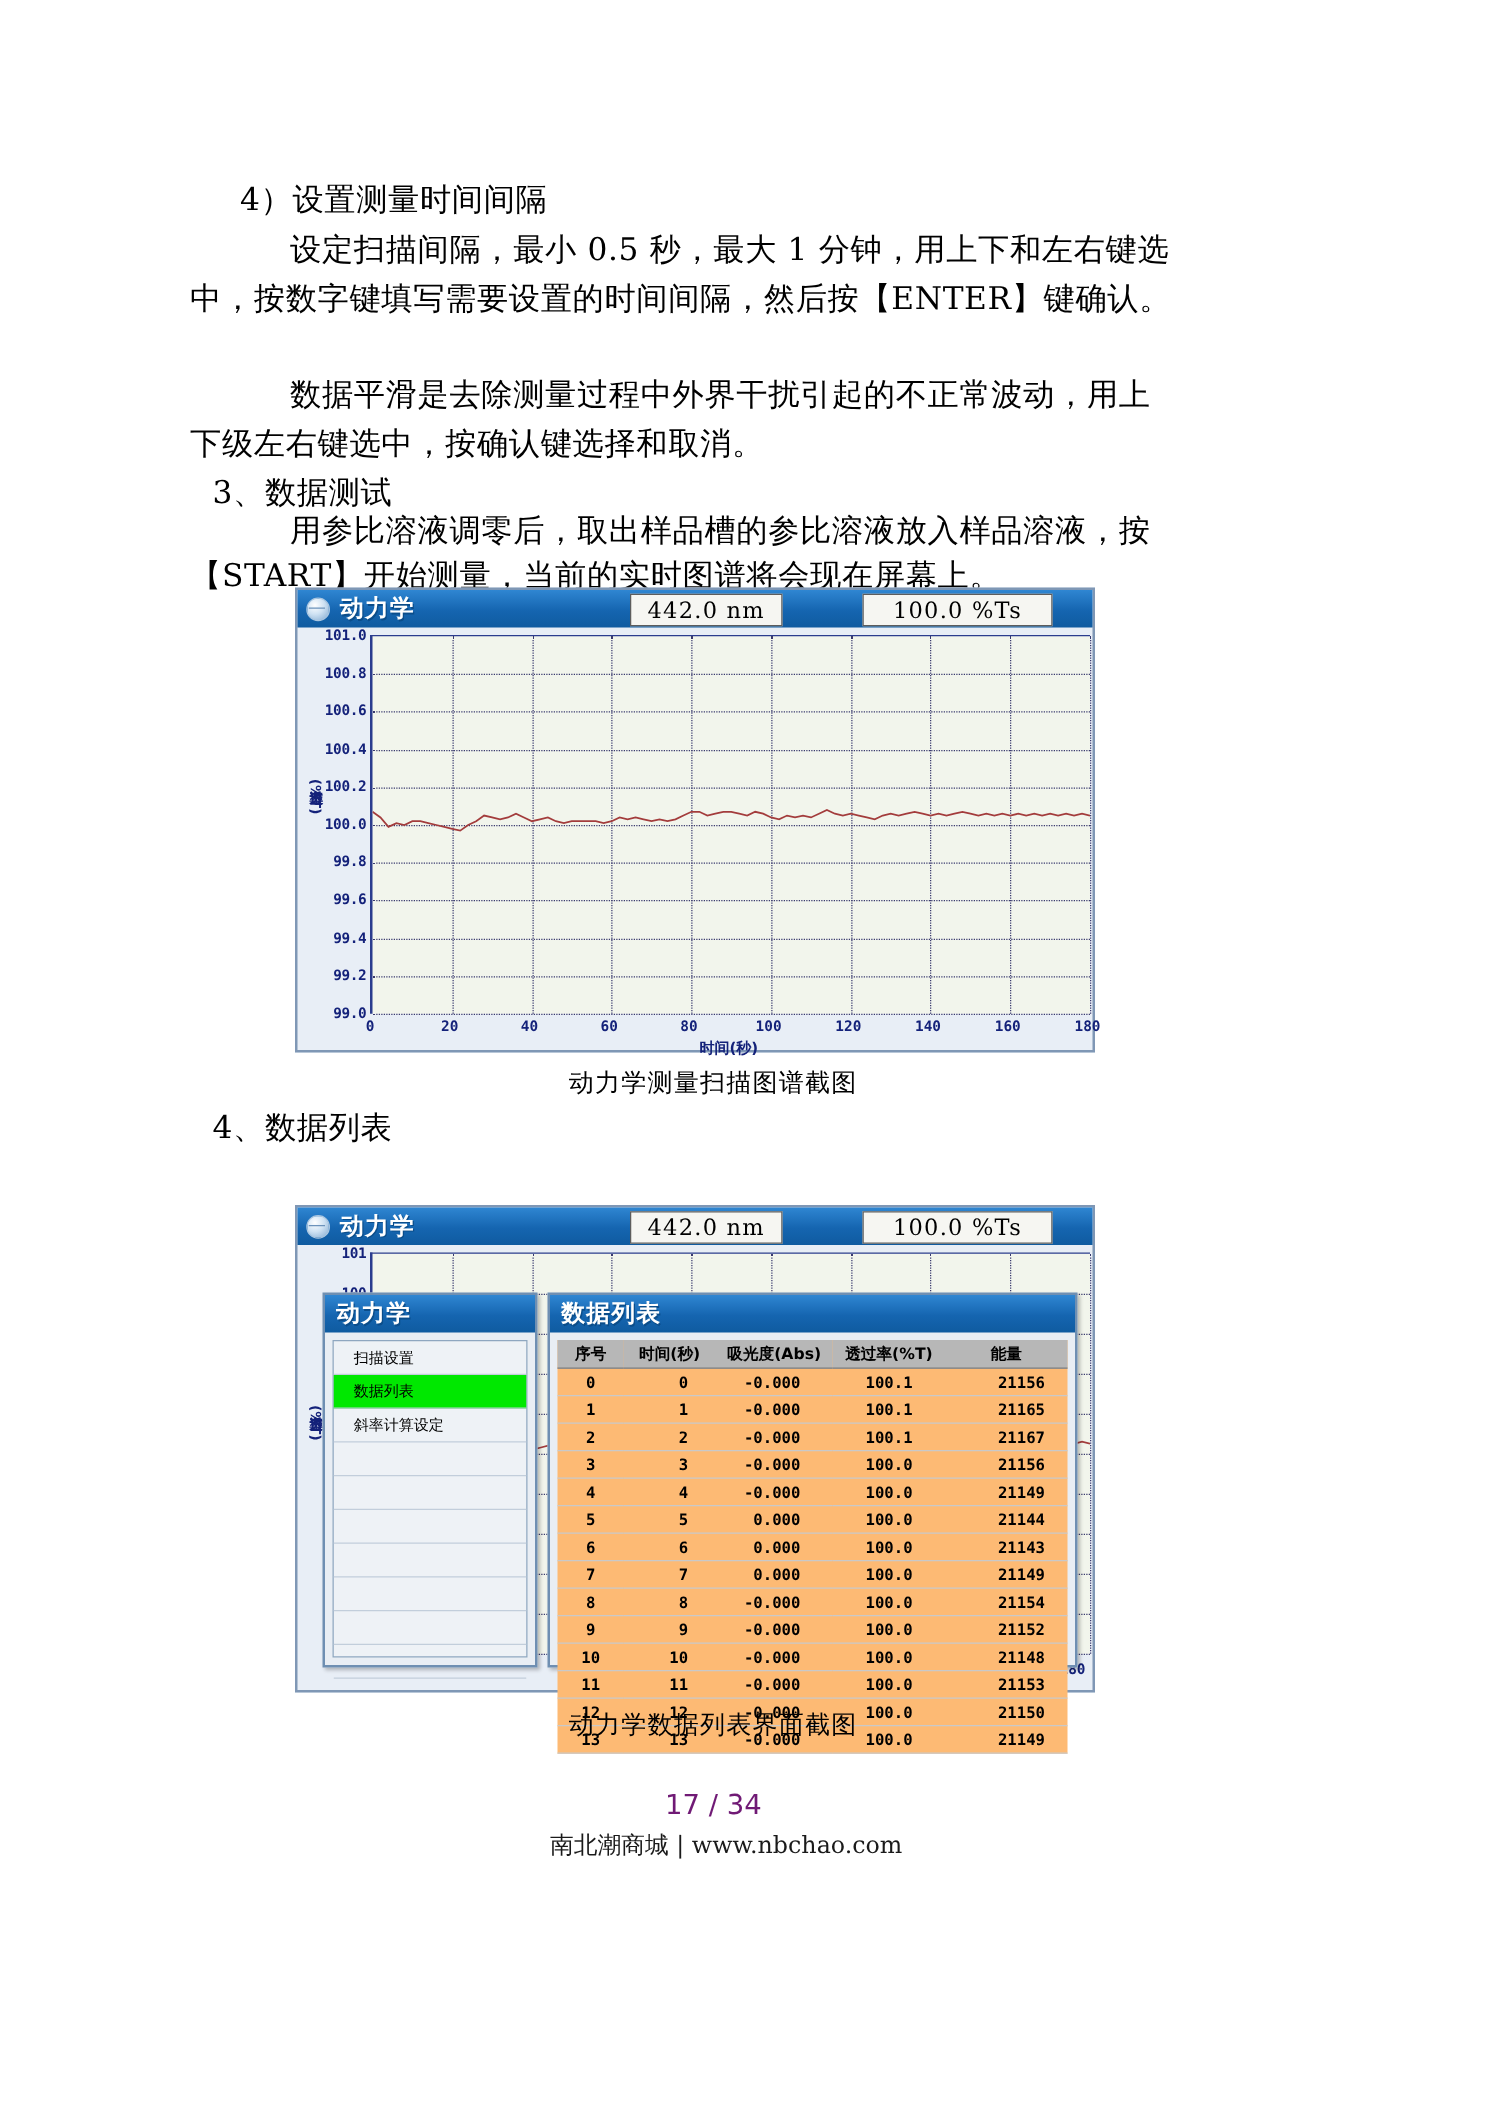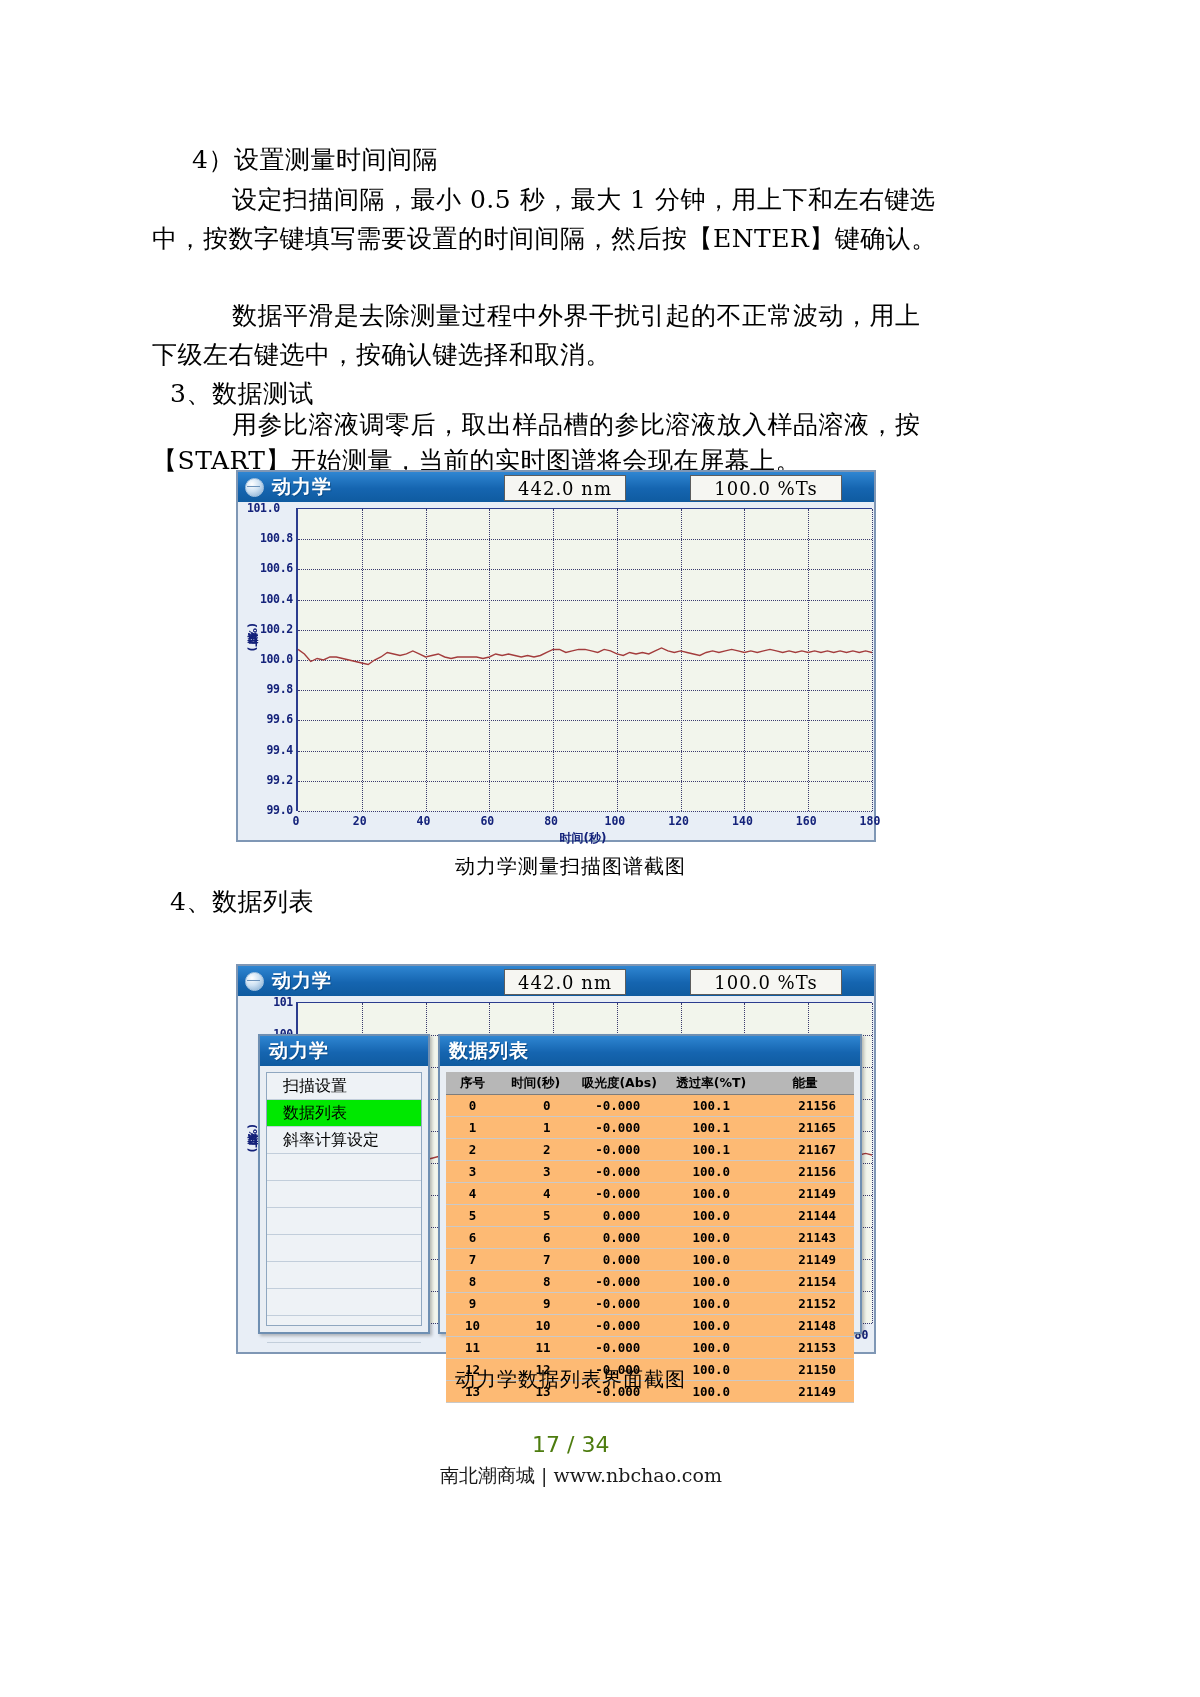--- a/index.html
+++ b/index.html
@@ -56,21 +56,21 @@
   .panel{position:absolute;background:#e9eef4;border:2px solid #6f8fb2;
       box-sizing:border-box;box-shadow:2px 2px 3px rgba(0,0,0,.25);}
   .panel-hd{height:30px;background:#1a6fbd;
       background:linear-gradient(180deg,#2f86d2 0%,#1565b0 55%,#0f5ba0 100%);
       display:flex;align-items:center;padding-left:9px;}
   .panel-hd span{color:#fff;font-weight:bold;font-size:19px;
       font-family:"DejaVu Serif","Liberation Serif",serif;letter-spacing:1px;
       text-shadow:1px 1px 0 #0b4d8a;}
   .menu-body{position:absolute;left:6px;right:6px;top:36px;bottom:6px;
       background:#eef2f6;border:1px solid #8fa7c0;}
-  .menu-item{height:26px;line-height:26px;padding-left:16px;font-size:16px;
+  .menu-item{height:26px;line-height:26px;padding-left:16px;font-size:12px;
       font-family:"DejaVu Serif","Liberation Serif",serif;
       border-bottom:1px solid #c2cedb;color:#000;}
   .menu-item.sel{background:#00e800;font-weight:normal;}
   .menu-filler{height:26px;border-bottom:1px solid #c2cedb;}
 
   table.dl{position:absolute;left:6px;right:6px;top:36px;
       border-collapse:collapse;width:calc(100% - 12px);
       font-family:"DejaVu Sans Mono","Liberation Mono",monospace;
       font-size:12.5px;font-weight:bold;background:#fdba74;}
   table.dl th{background:#b7b7b7;color:#000;font-size:12.5px;height:20px;
@@ -79,21 +79,21 @@
   table.dl td{height:19px;border-bottom:1px solid #c9c9c9;color:#000;}
   table.dl td.c0{text-align:center;width:13%;}
   table.dl td.c1{text-align:right;width:18%;padding-right:22px;}
   table.dl td.c2{text-align:right;width:23%;padding-right:26px;}
   table.dl td.c3{text-align:right;width:22%;padding-right:26px;}
   table.dl td.c4{text-align:right;width:24%;padding-right:18px;}
 
   .caption{position:absolute;font-size:20px;white-space:nowrap;
       font-family:"DejaVu Serif","Liberation Serif",serif;letter-spacing:1px;}
   .foot-num{position:absolute;font-size:22px;
-      font-family:"DejaVu Sans","Liberation Sans",sans-serif;color:#4d7c0f;}
+      font-family:"DejaVu Sans","Liberation Sans",sans-serif;color:#701a75;}
   .foot-txt{position:absolute;font-size:19px;
       font-family:"DejaVu Serif","Liberation Serif",serif;color:#1a1a1a;}
 </style>
 </head>
 <body>
 
 <div class="doc">
 
   <div class="para" style="left:192px;top:140px;">4）设置测量时间间隔</div>
   <div class="para" style="left:232px;top:180px;">设定扫描间隔，最小 0.5 秒，最大 1 分钟，用上下和左右键选</div>
@@ -132,21 +132,21 @@
           <div class="gline-v" style="left: 255.111px;"></div>
           <div class="gline-v" style="left: 318.889px;"></div>
           <div class="gline-v" style="left: 382.667px;"></div>
           <div class="gline-v" style="left: 446.444px;"></div>
           <div class="gline-v" style="left: 510.222px;"></div>
           <div class="gline-v" style="left: 574px;"></div>
           <svg width="574" height="302" style="position: absolute; left: 0px; top: 0px;">
             <polyline points="0.00,140.43 6.38,144.96 12.76,152.51 19.13,149.49 25.51,151.00 31.89,147.98 38.27,147.98 44.64,149.49 51.02,151.00 57.40,152.51 63.78,154.02 70.16,155.53 76.53,151.00 82.91,147.98 89.29,143.45 95.67,144.96 102.04,146.47 108.42,144.96 114.80,141.94 121.18,144.96 127.56,147.98 133.93,146.47 140.31,144.96 146.69,147.98 153.07,149.49 159.44,147.98 165.82,147.98 172.20,147.98 178.58,147.98 184.96,149.49 191.33,147.98 197.71,144.96 204.09,146.47 210.47,144.96 216.84,146.47 223.22,147.98 229.60,146.47 235.98,147.98 242.36,146.47 248.73,143.45 255.11,140.43 261.49,140.43 267.87,143.45 274.24,141.94 280.62,140.43 287.00,140.43 293.38,141.94 299.76,143.45 306.13,140.43 312.51,141.94 318.89,144.96 325.27,146.47 331.64,143.45 338.02,144.96 344.40,143.45 350.78,144.96 357.16,141.94 363.53,138.92 369.91,141.94 376.29,143.45 382.67,141.94 389.04,143.45 395.42,144.96 401.80,146.47 408.18,143.45 414.56,141.94 420.93,143.45 427.31,141.94 433.69,140.43 440.07,141.94 446.44,143.45 452.82,141.94 459.20,143.45 465.58,141.94 471.96,140.43 478.33,141.94 484.71,143.45 491.09,141.94 497.47,143.45 503.84,141.94 510.22,143.45 516.60,141.94 522.98,143.45 529.36,141.94 535.73,143.45 542.11,141.94 548.49,143.45 554.87,141.94 561.24,143.45 567.62,141.94 574.00,143.45" fill="none" stroke="#a33c3c" stroke-width="1.4"></polyline>
           </svg>
         </div>
-        <div class="ytick" style="top: 6px; right: 594px; text-align: right;">101.0</div>
+        <div class="ytick" style="top: 6px; right: 581px; text-align: right;">101.0</div>
         <div class="ytick" style="top: 36.2px; right: 581px;">100.8</div>
         <div class="ytick" style="top: 66.4px; right: 581px;">100.6</div>
         <div class="ytick" style="top: 96.6px; right: 581px;">100.4</div>
         <div class="ytick" style="top: 126.8px; right: 581px;">100.2</div>
         <div class="ytick" style="top: 157px; right: 581px;">100.0</div>
         <div class="ytick" style="top: 187.2px; right: 581px;">99.8</div>
         <div class="ytick" style="top: 217.4px; right: 581px;">99.6</div>
         <div class="ytick" style="top: 247.6px; right: 581px;">99.4</div>
         <div class="ytick" style="top: 277.8px; right: 581px;">99.2</div>
         <div class="ytick" style="top: 308px; right: 581px;">99.0</div>

